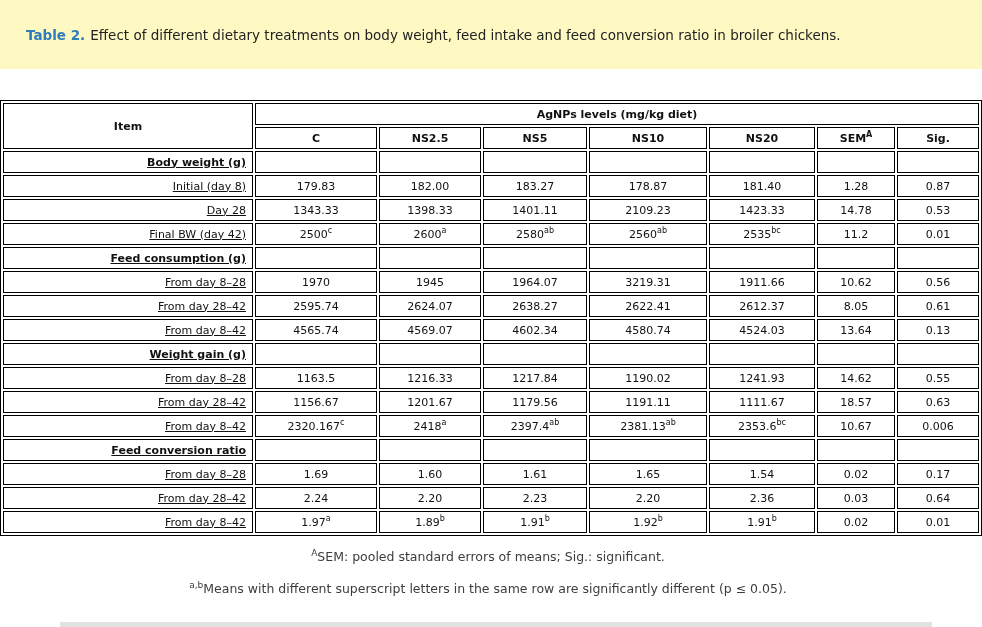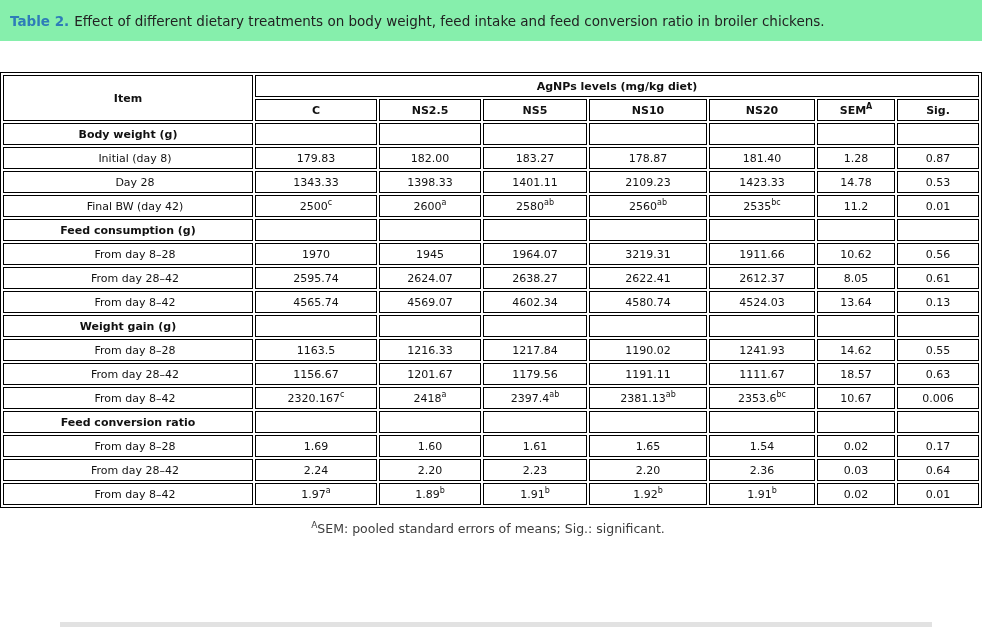--- a/index.html
+++ b/index.html
@@ -3,44 +3,44 @@
 <meta charset="utf-8">
 <style>
   html, body { margin: 0; padding: 0; }
   body {
     width: 982px; height: 627px;
     position: relative; overflow: hidden;
     background: #ffffff;
     font-family: "DejaVu Sans", "Liberation Sans", sans-serif;
   }
   .title-bar {
-    height: 41px; background: #86efac;
+    height: 69px; background: #fef9c3;
     display: flex; align-items: center;
-    padding: 0 10px; box-sizing: border-box;
+    padding: 0 26px; box-sizing: border-box;
     font-size: 13.5px; color: #222222;
   }
   .title-accent { color: #2e7cb8; font-weight: bold; margin-right: 5px; white-space: nowrap; }
   .data-table {
     width: 982px; margin-top: 31px;
     border-collapse: separate; border-spacing: 2px;
     border: 1px solid #000;
     table-layout: fixed;
     font-size: 11px; color: #111111;
     background: #ffffff;
   }
   .data-table th, .data-table td {
     border: 1px solid #000;
     padding: 2px 6px;
     height: 16px;
     overflow: hidden; white-space: nowrap;
     vertical-align: middle;
   }
   .data-table th { font-weight: bold; text-align: center; }
   .data-table td.value { text-align: center; }
-  .data-table td.label-cell { text-align: center; }
+  .data-table td.label-cell { text-align: right; text-decoration: underline; }
   .section-row td.label-cell { font-weight: bold; padding-left: 6px; }
   .data-row td.label-cell { padding-left: 20px; }
   sup { font-size: 8px; line-height: 0; }
   .footnotes {
     margin-top: 12px; text-align: center;
     font-size: 12.5px; color: #3c3c3c;
   }
   .footnotes p { margin: 0 6px 14px 0; line-height: 1.45; }
   .footnotes sup { font-size: 9px; }
   .bottom-strip {
@@ -241,15 +241,16 @@
     <td class="value"><span>1.92</span><sup>b</sup></td>
     <td class="value"><span>1.91</span><sup>b</sup></td>
     <td class="value"><span>0.02</span><sup></sup></td>
     <td class="value"><span>0.01</span><sup></sup></td>
   </tr>
     </tbody>
 </table>
 
 <div class="footnotes">
   <p><sup>A</sup><span>SEM: pooled standard errors of means; Sig.: significant.</span></p>
+  <p><sup>a,b</sup><span>Means with different superscript letters in the same row are significantly different (p ≤ 0.05).</span></p>
 </div>
 
 <div class="bottom-strip"></div>
 
 </body></html>

